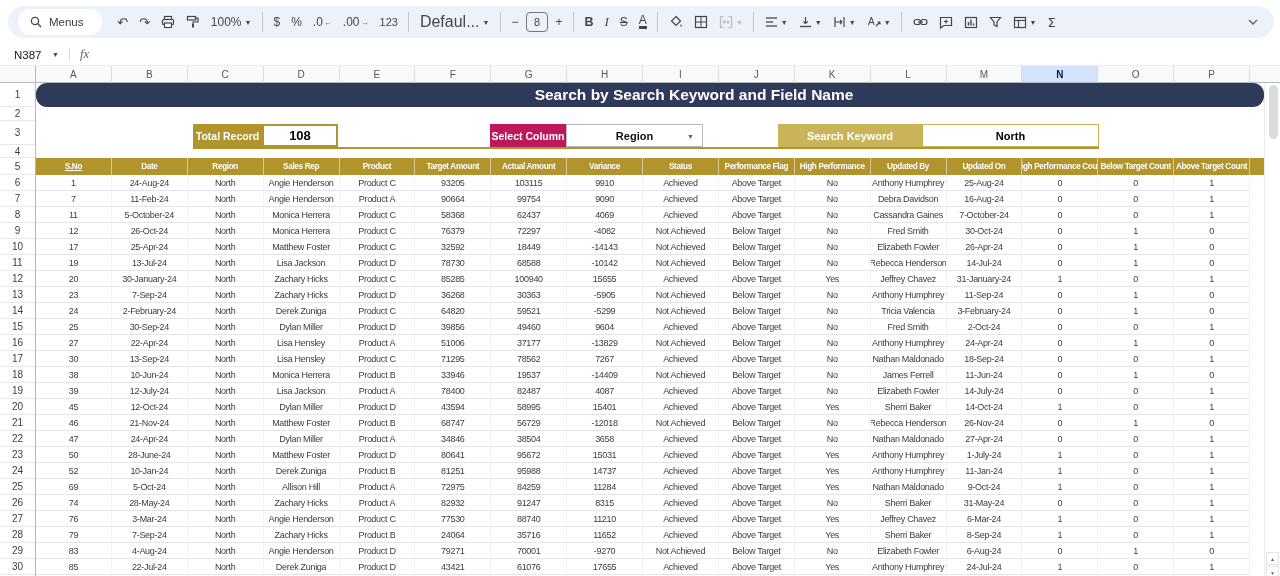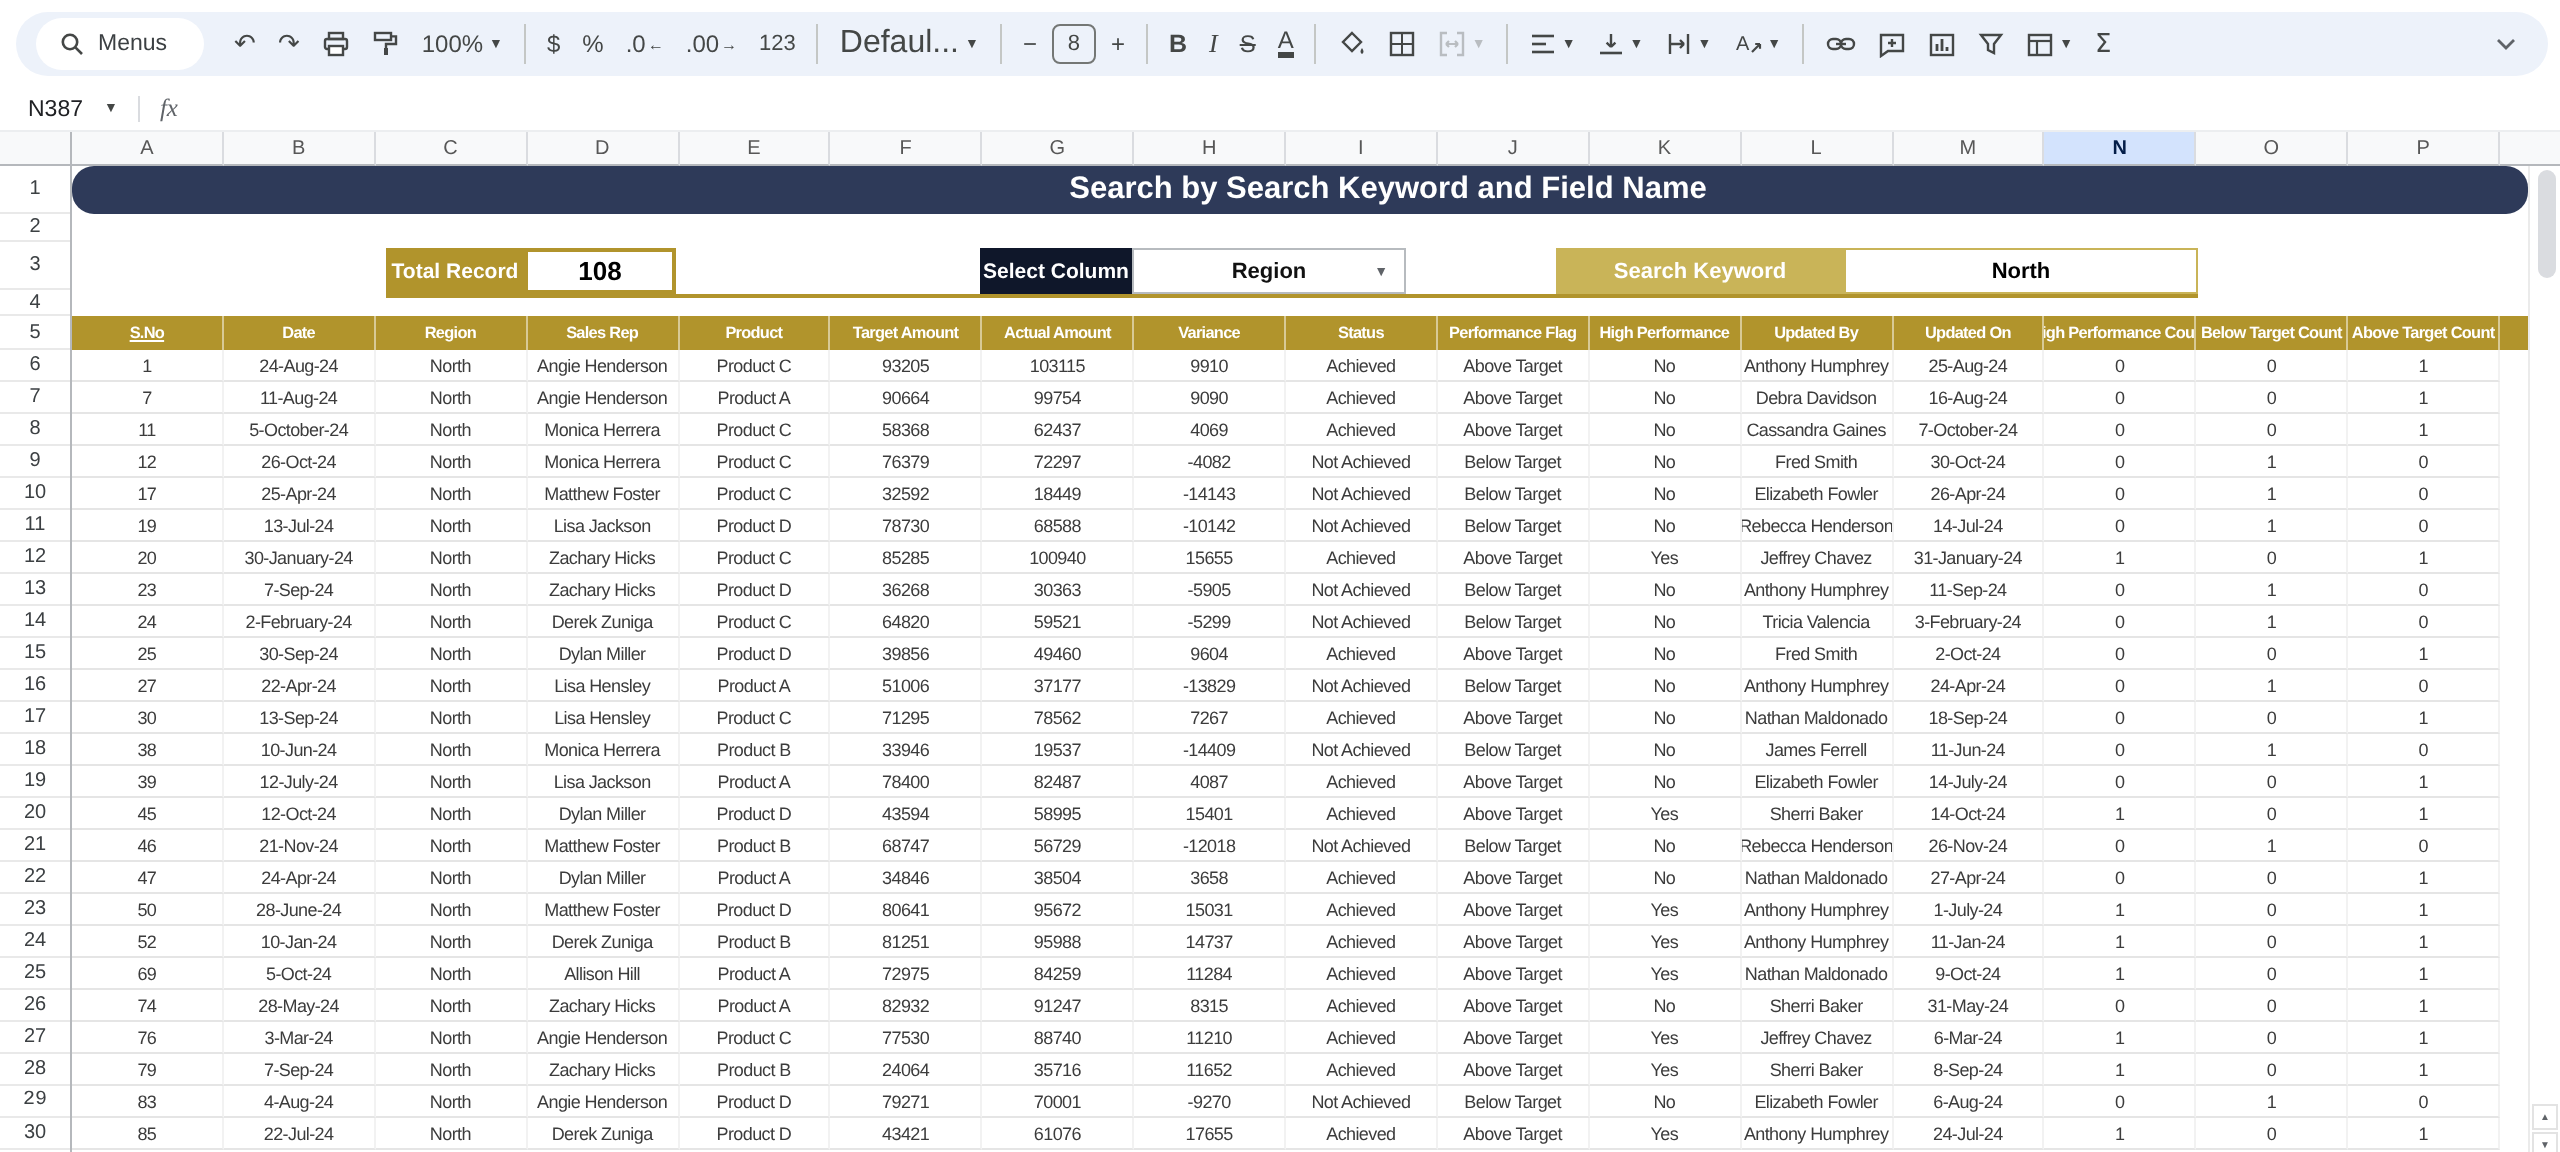--- a/index.html
+++ b/index.html
@@ -286,28 +286,28 @@
         <div class="rowh" style="height: 16px;">19</div>
         <div class="rowh" style="height: 16px;">20</div>
         <div class="rowh" style="height: 16px;">21</div>
         <div class="rowh" style="height: 16px;">22</div>
         <div class="rowh" style="height: 16px;">23</div>
         <div class="rowh" style="height: 16px;">24</div>
         <div class="rowh" style="height: 16px;">25</div>
         <div class="rowh" style="height: 16px;">26</div>
         <div class="rowh" style="height: 16px;">27</div>
         <div class="rowh" style="height: 16px;">28</div>
-        <div class="rowh" style="height: 16px; font-family: Liberation Mono, monospace;">29</div>
+        <div class="rowh" style="height: 16px;">29</div>
         <div class="rowh" style="height: 16px;">30</div>
       </div>
     <div class="cells">
       <div class="banner" id="banner" style="background: rgb(46, 58, 89);">Search by Search Keyword and Field Name</div>
       <div class="ctl lbl" id="total-label" style="left: 157px; width: 69px; background: rgb(177, 148, 44);">Total Record</div>
       <div class="ctl" id="total-value" style="border: 2px solid rgb(177, 148, 44);">108</div>
-      <div class="ctl lbl" id="selcol-label" style="left: 454px; width: 76px; background: #0f172a;">Select Column</div>
+      <div class="ctl lbl" id="selcol-label" style="left: 454px; width: 76px; background: #be185d;">Select Column</div>
       <div class="ctl" id="region-dd">
         <span>Region</span>
         <span class="dc">▼</span>
       </div>
       <div id="goldline" style="background: rgb(177, 148, 44);"></div>
       <div class="ctl lbl" id="sk-label" style="left: 742px; width: 144px; font-size: 11px; background: rgb(201, 180, 88);">Search Keyword</div>
       <div class="ctl" id="sk-value" style="border: 1px solid rgb(201, 180, 88);">North</div>
       <div class="table">
         <div class="thead" id="thead" style="background: rgb(177, 148, 44);">
             <div class="th">
@@ -373,21 +373,21 @@
               <div class="td">Above Target</div>
               <div class="td">No</div>
               <div class="td">Anthony Humphrey</div>
               <div class="td">25-Aug-24</div>
               <div class="td">0</div>
               <div class="td">0</div>
               <div class="td">1</div>
             </div>
             <div class="tr">
               <div class="td">7</div>
-              <div class="td">11-Aug-24</div>
+              <div class="td">11-Feb-24</div>
               <div class="td">North</div>
               <div class="td">Angie Henderson</div>
               <div class="td">Product A</div>
               <div class="td">90664</div>
               <div class="td">99754</div>
               <div class="td">9090</div>
               <div class="td">Achieved</div>
               <div class="td">Above Target</div>
               <div class="td">No</div>
               <div class="td">Debra Davidson</div>

